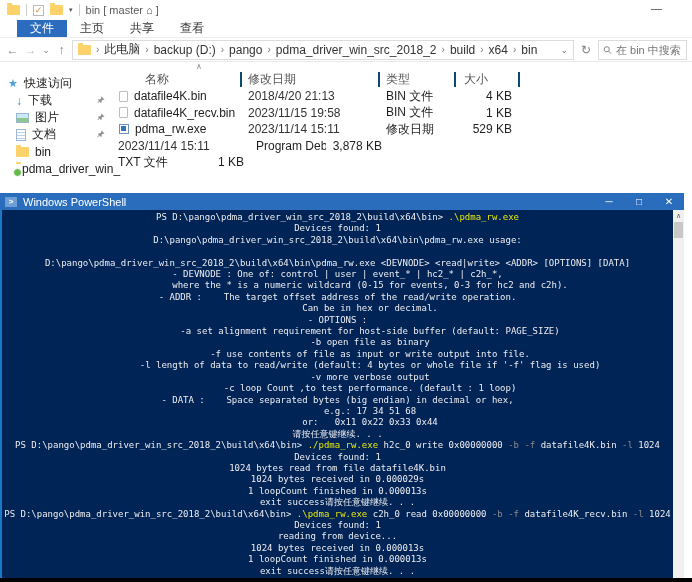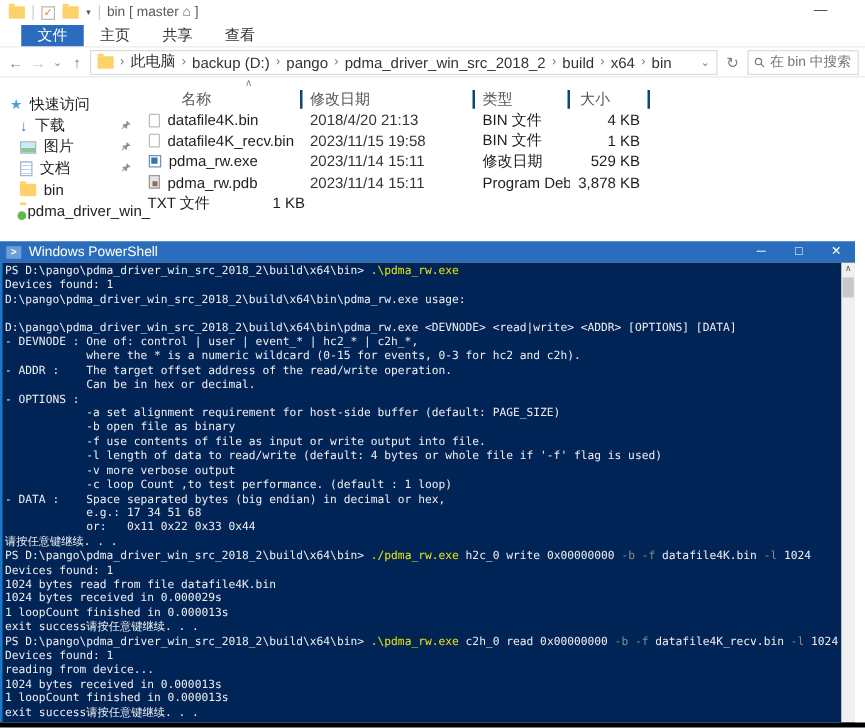--- a/index.html
+++ b/index.html
@@ -71,21 +71,21 @@
 
   
   .ps-window { position:absolute; left:0; top:193px; width:684px; height:385px; }
   .ps-titlebar { height:17px; background:#2b6dbd; color:#fff; display:flex; align-items:center; padding-left:5px; gap:6px; font-size:11px; }
   .ps-app-ic { width:12px; height:10px; background:#6e9fd4; color:#fff; font-size:8px; line-height:10px; text-align:center; font-weight:bold; }
   .ps-btns { margin-left:auto; display:flex; height:100%; }
   .ps-btn { width:30px; text-align:center; font-size:10px; line-height:17px; }
   .ps-body { position:relative; height:368px; background:#012456; border-left:2px solid #1e78c8; overflow:hidden; }
   .ps-console { position:absolute; left:2px; top:2px; right:13px; bottom:0;
                 font-family:"DejaVu Sans Mono", monospace; font-size:9px; line-height:11.4px;
-                white-space:pre; overflow:hidden; }
+                white-space:pre; overflow:hidden;text-align:center; }
   .ps-line { min-height:11.4px; }
   .ps-scroll { position:absolute; right:0; top:0; bottom:0; width:11px; background:#f0f0f0; }
   .ps-scroll-up { height:11px; text-align:center; color:#555; font-size:7px; line-height:11px; }
   .ps-thumb { position:absolute; top:12px; left:1px; width:9px; height:16px; background:#c8c8c8; }
   .bottom-strip { position:absolute; left:0; bottom:0; width:692px; height:4px; background:#000; }
 </style>
 </head>
 <body>
 
 <div class="explorer">
@@ -208,24 +208,20 @@
       <div class="row">
         <span class="cell-name">
             <span class="fic fic-exe"></span>
             <span>pdma_rw.exe</span>
           </span>
         <span class="cell-date">2023/11/14 15:11</span>
         <span class="cell-type">修改日期</span>
         <span class="cell-size">529 KB</span>
       </div>
       <div class="row">
-        <span class="cell-name">
-            <span class="fic fic-pdb"></span>
-            <span>pdma_rw.pdb</span>
-          </span>
         <span class="cell-date">2023/11/14 15:11</span>
         <span class="cell-type">Program Debug ...</span>
         <span class="cell-size">3,878 KB</span>
       </div>
       <div class="row">
         <span class="cell-type">TXT 文件</span>
         <span class="cell-size">1 KB</span>
       </div>
     </div>
   </div>

